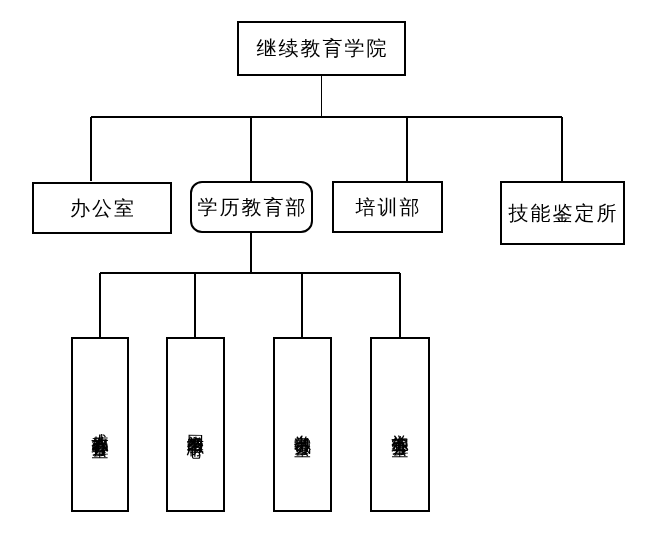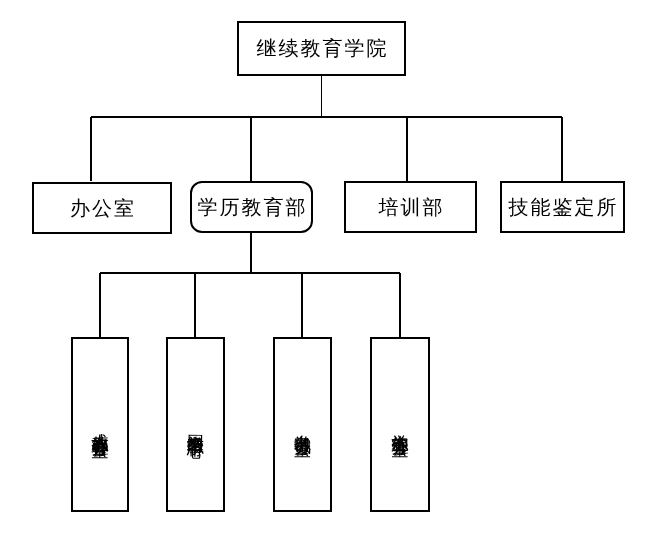--- a/index.html
+++ b/index.html
@@ -44,22 +44,22 @@
     text-orientation: upright;
     font-size: 17px;
     letter-spacing: 1px;
     line-height: 1.0;
     white-space: nowrap;
   }
   
   .box-root { left: 237px; top: 21px;  width: 169px; height: 55px; }
   .box-l2-0 { left: 32px;  top: 182px; width: 140px; height: 52px; }
   .box-l2-1 { left: 190px; top: 181px; width: 123px; height: 52px; border-radius: 12px; }
-  .box-l2-2 { left: 344px; top: 181px; width: 133px; height: 52px; }
-  .box-l2-3 { left: 500px; top: 181px; width: 125px; height: 52px; }
+  .box-l2-2 { left: 332px; top: 181px; width: 111px; height: 52px; }
+  .box-l2-3 { left: 500px; top: 181px; width: 125px; height: 64px; }
   .box-l3-0 { left: 71px;  top: 337px; width: 58px;  height: 175px; }
   .box-l3-1 { left: 166px; top: 337px; width: 59px;  height: 175px; }
   .box-l3-2 { left: 273px; top: 337px; width: 59px;  height: 175px; }
   .box-l3-3 { left: 370px; top: 337px; width: 60px;  height: 175px; }
 </style>
 </head>
 <body>
 
 <div class="canvas">
 

